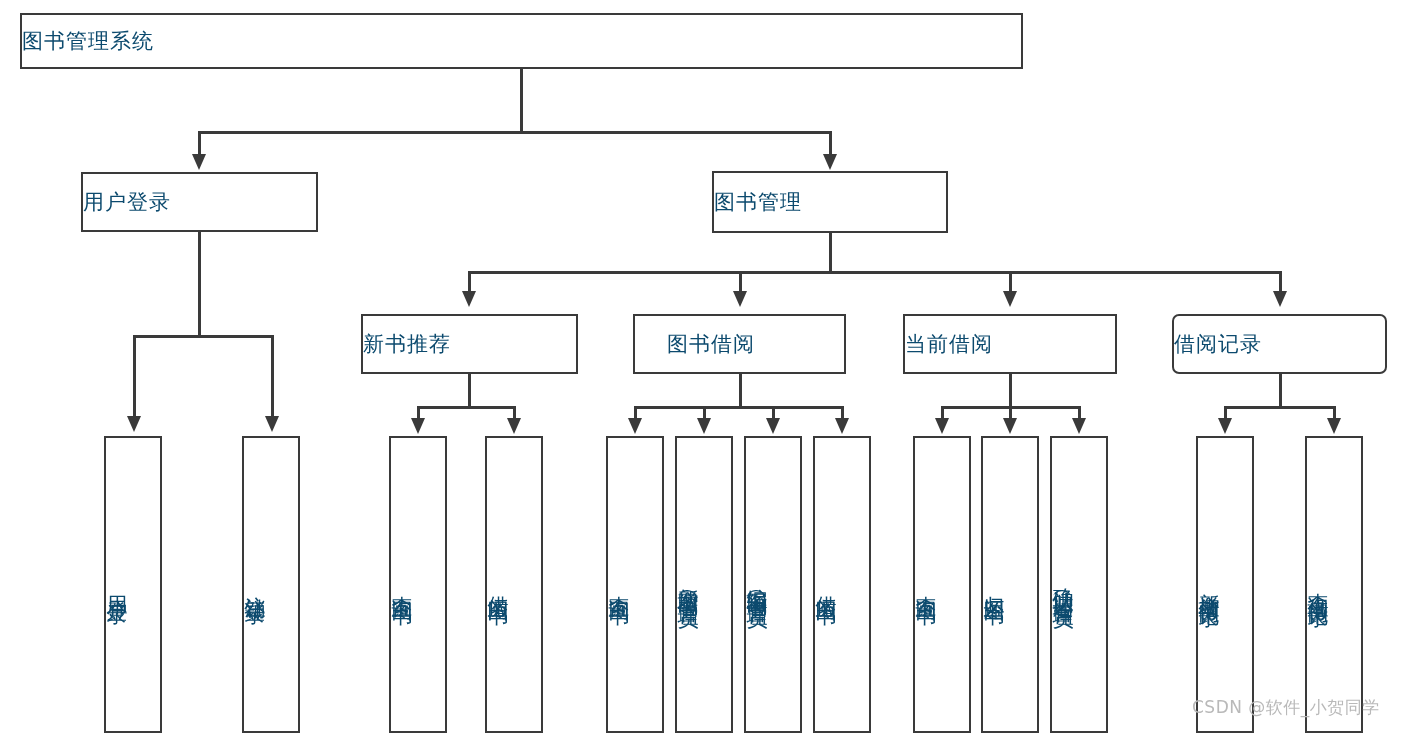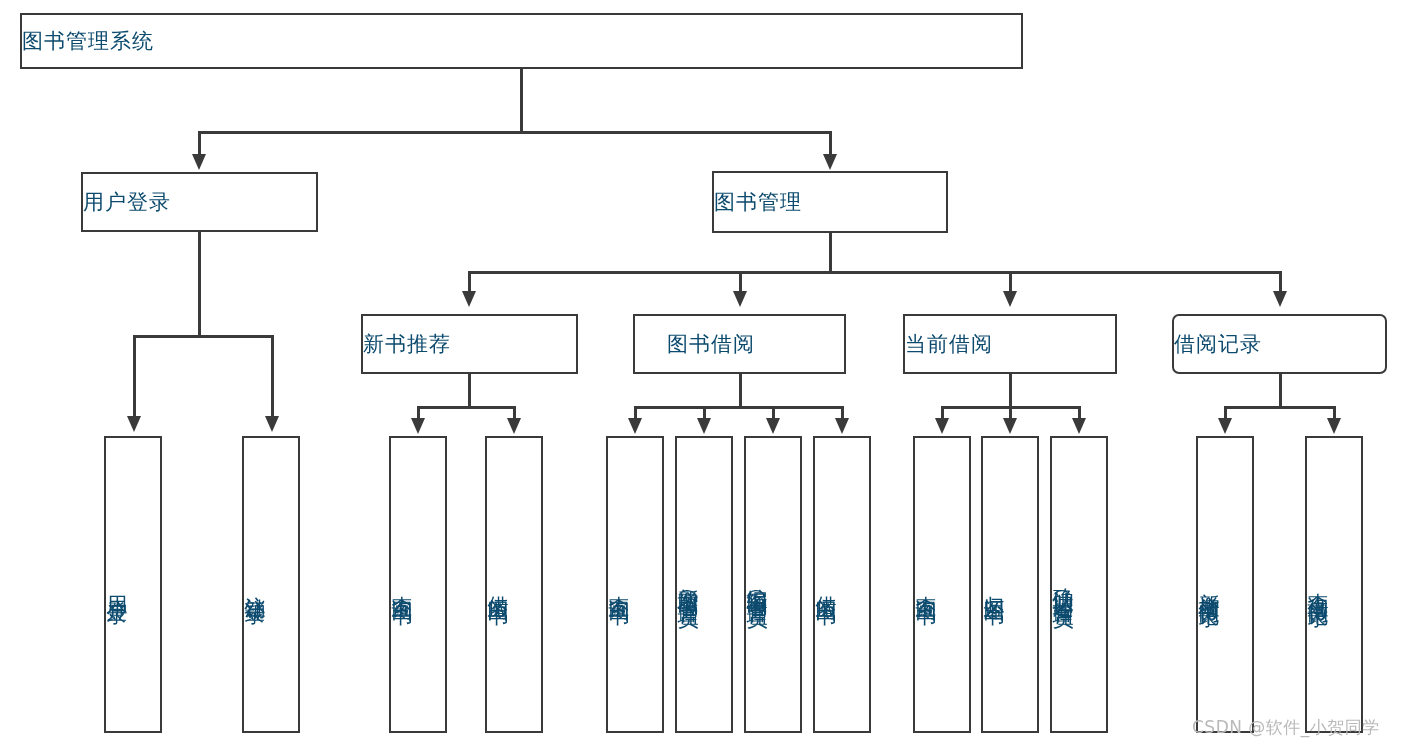--- a/index.html
+++ b/index.html
@@ -202,15 +202,15 @@
     <span class="vtext">确认归还（管理员）</span>
   </div>
 
   <div class="box v" style="left:1196px;top:436px;width:58px;height:297px;">
     <span class="vtext">新增借阅记录</span>
   </div>
   <div class="box v" style="left:1305px;top:436px;width:58px;height:297px;">
     <span class="vtext">查询借阅记录</span>
   </div>
 
-  <div class="watermark" style="left:1192px;top:716px;">CSDN @软件_小贺同学</div>
+  <div class="watermark" style="left:1192px;top:696px;">CSDN @软件_小贺同学</div>
 
 </div>
 
 </body></html>

